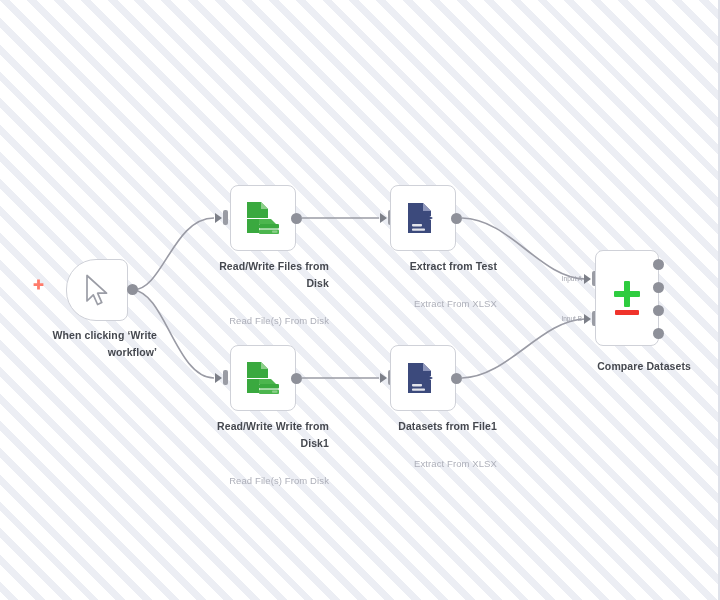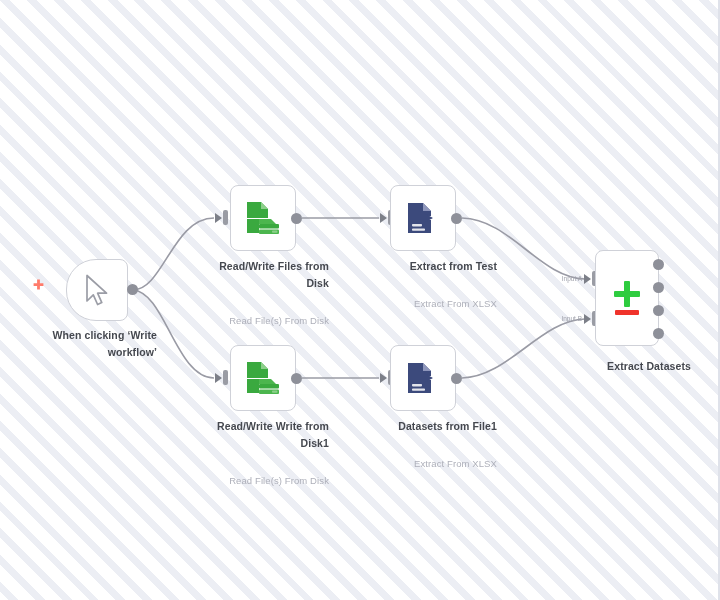--- a/index.html
+++ b/index.html
@@ -257,16 +257,16 @@
     <span class="pm-icon">
       <span class="plus-glyph"></span>
       <span class="minus-glyph"></span>
     </span>
   </div>
   <div class="dot-out" style="left:653px; top:259px;"></div>
   <div class="dot-out" style="left:653px; top:282px;"></div>
   <div class="dot-out" style="left:653px; top:305px;"></div>
   <div class="dot-out" style="left:653px; top:328px;"></div>
   <div class="node-label" style="left:563px; top:358px; width:128px;">
-    <div class="node-title">Extract Datasets</div>
+    <div class="node-title">Compare Datasets</div>
   </div>
 
 </div>
 
 </body></html>

